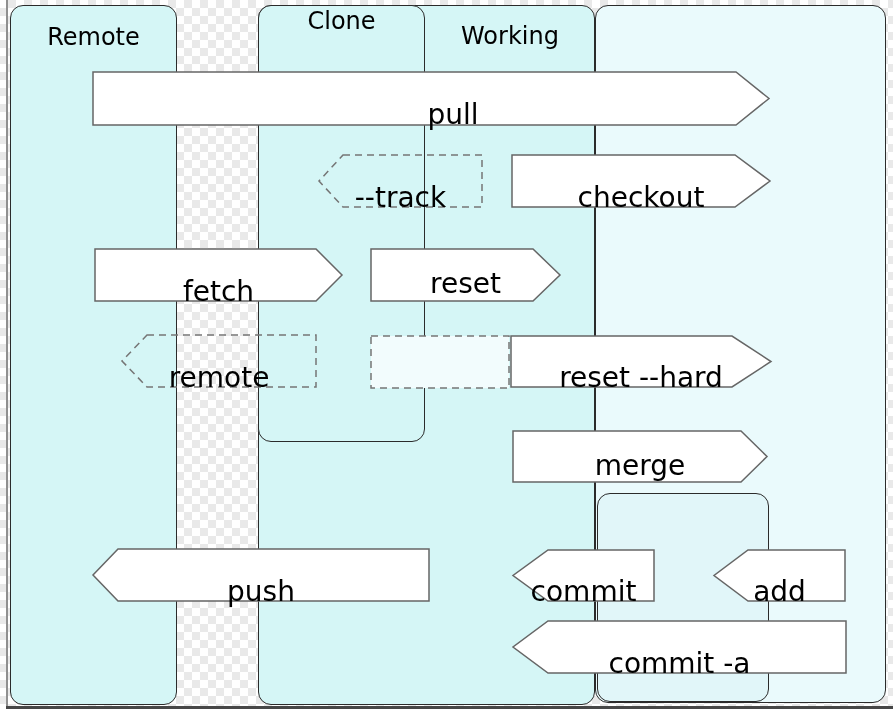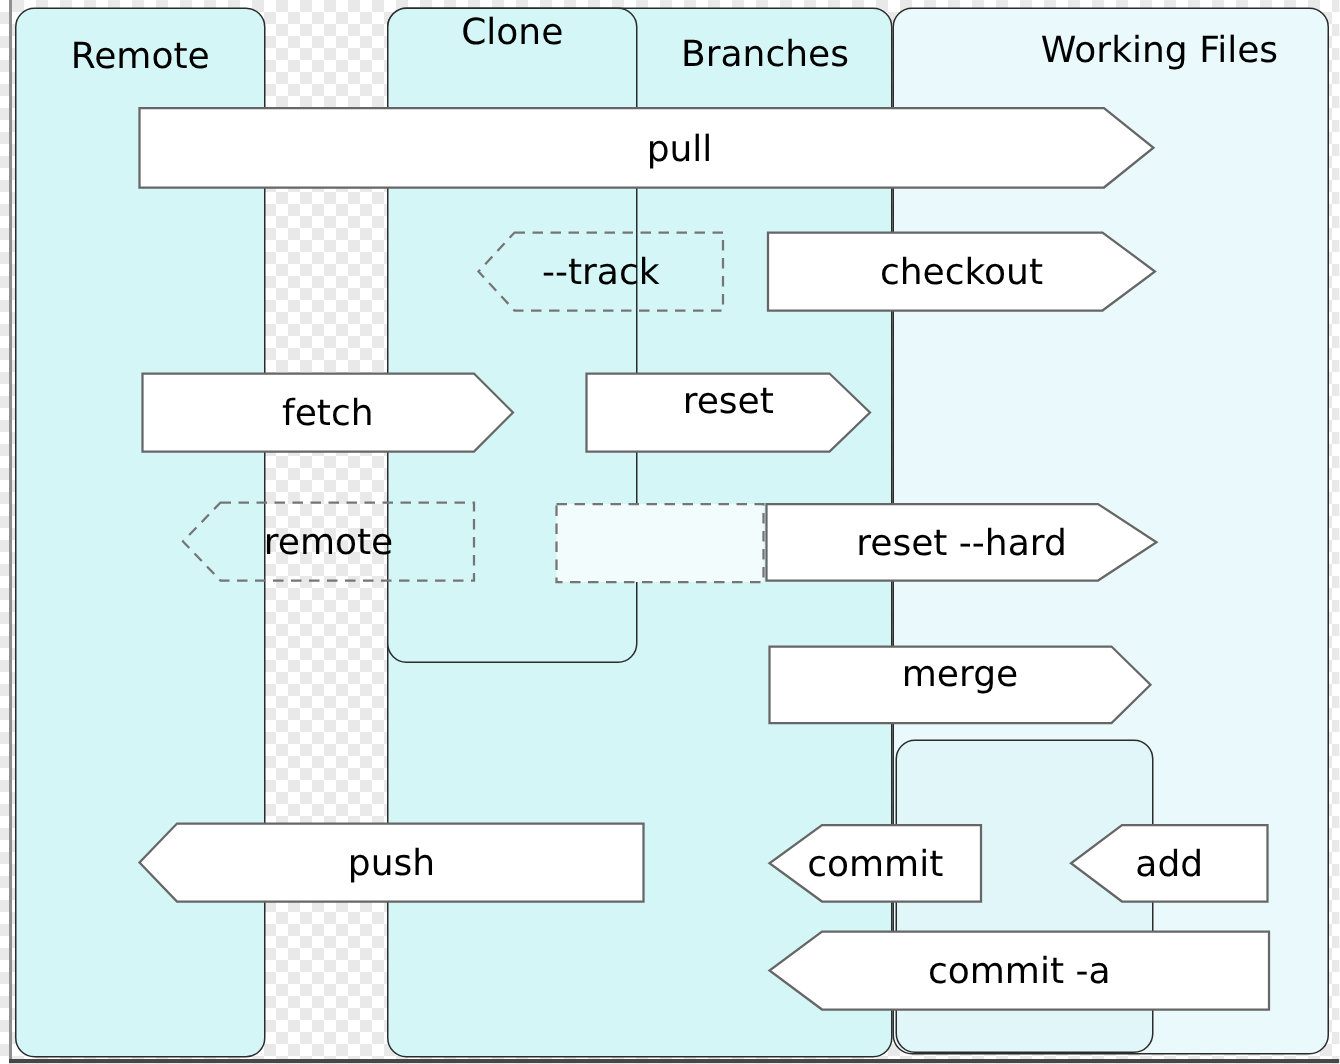--- a/index.html
+++ b/index.html
@@ -35,31 +35,31 @@
   #t-working-files{left:660px;top:19px;width:226px;}
   #t-stage{left:597px;top:501px;width:172px;}
 
   
   .arrow{position:absolute;}
   .arrow svg{position:absolute;left:0;top:0;overflow:visible;display:block;}
   .arrow .shape-solid{fill:#ffffff;stroke:#666666;stroke-width:1.5;}
   .arrow .shape-dashed{fill:none;stroke:#757575;stroke-width:1.5;stroke-dasharray:7 5;}
   .arrow .shape-tail{fill:#f2fcfd;stroke:#757575;stroke-width:1.5;stroke-dasharray:7 5;}
   .arrow-label{
-    position:absolute;left:0;top:0;width:100%;height:100%;
+    position:absolute;left:0;top:16px;width:100%;height:100%;
     display:flex;align-items:center;justify-content:center;
-    font-size:24px;color:#000;white-space:nowrap;pointer-events:none;
+    font-size:28px;color:#000;white-space:nowrap;pointer-events:none;
   }
   .nudge-right{padding-left:44px;box-sizing:border-box;}
 
   #a-pull{left:92px;top:71px;width:678px;height:55px;}
   #a-track{left:318px;top:154px;width:165px;height:54px;}
   #a-checkout{left:511px;top:154px;width:260px;height:54px;}
   #a-fetch{left:94px;top:248px;width:249px;height:54px;}
-  #a-reset{left:370px;top:248px;width:191px;height:38px;margin-left:20px;}
+  #a-reset{left:370px;top:248px;width:191px;height:38px;}
   #a-remote{left:121px;top:334px;width:196px;height:54px;}
   #a-reset-hard-tail{left:370px;top:335px;width:140px;height:54px;}
   #a-reset-hard{left:510px;top:335px;width:262px;height:53px;}
   #a-merge{left:512px;top:418px;width:256px;height:38px;margin-top:12px;}
   #a-push{left:92px;top:548px;width:338px;height:54px;}
   #a-commit{left:512px;top:549px;width:143px;height:53px;}
   #a-add{left:713px;top:549px;width:133px;height:53px;}
   #a-commit-a{left:512px;top:620px;width:335px;height:54px;}
 </style>
 </head>
@@ -71,22 +71,21 @@
   <div class="edge-bottom"></div>
 
   <div class="panel" id="p-remote"></div>
   <div class="panel" id="p-branches"></div>
   <div class="panel" id="p-clone"></div>
   <div class="panel" id="p-working-files"></div>
   <div class="panel" id="p-stage"></div>
 
   <div class="panel-title" id="t-remote">Remote</div>
   <div class="panel-title" id="t-clone">Clone</div>
-  <div class="panel-title" id="t-branches">Branches</div>
-  <div class="panel-title" id="t-working-files">Working Files</div>
+  <div class="panel-title" id="t-branches">Working</div>
 
   <div class="arrow" id="a-pull">
     <svg width="678" height="55">
         <polygon class="shape-solid" points="1,1 644,1 677,27.5 644,54 1,54"></polygon>
       </svg>
     <div class="arrow-label nudge-right">pull</div>
   </div>
 
   <div class="arrow" id="a-track">
     <svg width="165" height="54">

